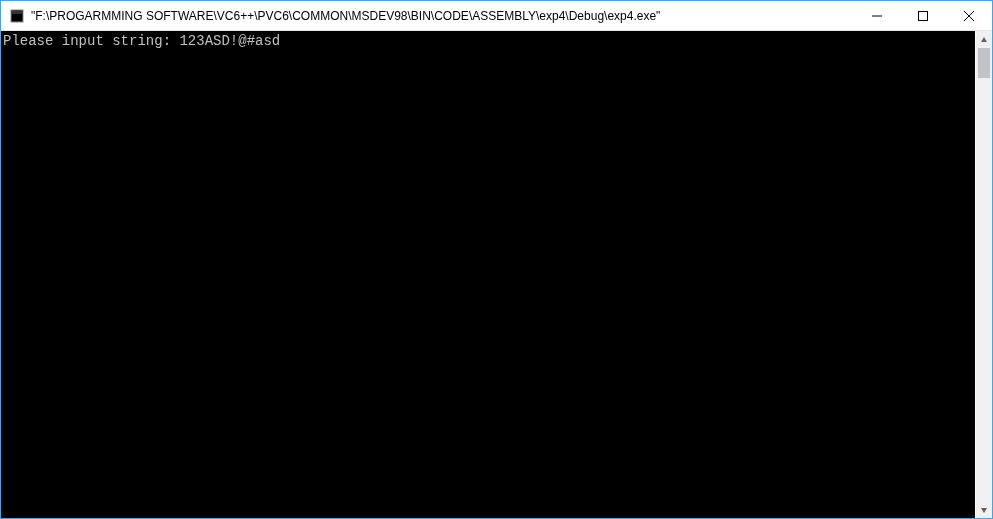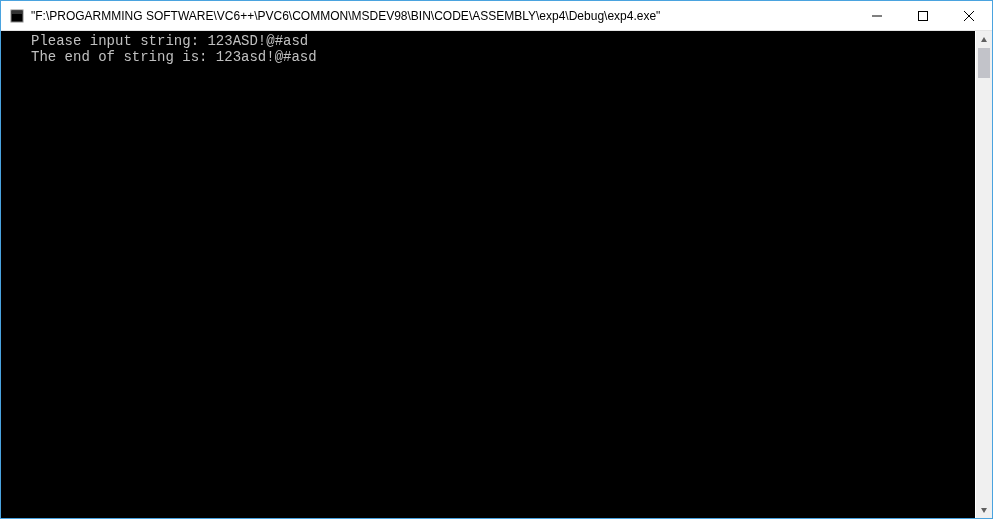--- a/index.html
+++ b/index.html
@@ -81,21 +81,20 @@
       color: #c0c0c0;
       font-family: "Courier New", "SimSun", monospace;
       font-size: 14px;
       line-height: 16px;
       padding: 2px 2px;
       white-space: pre;
       overflow: hidden;
     }
     .console-line {
       display: block;
-      margin-left: 28px;
     }
     .scrollbar-v {
       width: 17px;
       background: #f0f0f0;
       display: flex;
       flex-direction: column;
       border-left: 1px solid #fff;
     }
     .scroll-arrow {
       height: 17px;
@@ -149,21 +148,21 @@
       <button class="titlebar-btn close">
         <svg viewBox="0 0 10 10">
           <line x1="0" y1="0" x2="10" y2="10" stroke="#000" stroke-width="1"></line>
           <line x1="10" y1="0" x2="0" y2="10" stroke="#000" stroke-width="1"></line>
         </svg>
       </button>
     </div>
   </div>
 
   <div class="console-area">
-    <div class="console-content"><span class="console-line">Please input string: 123ASD!@#asd</span><span class="console-line">The end of string is: 123asd!@#asd</span></div>
+    <div class="console-content"><span class="console-line">Please input string: 123ASD!@#asd</span></div>
 
     <div class="scrollbar-v">
       <div class="scroll-arrow">
         <svg viewBox="0 0 8 8">
             <polygon points="4,1 7,6 1,6" fill="#606060"></polygon>
           </svg>
       </div>
       <div class="scroll-track">
         <div class="scroll-thumb"></div>
       </div>

